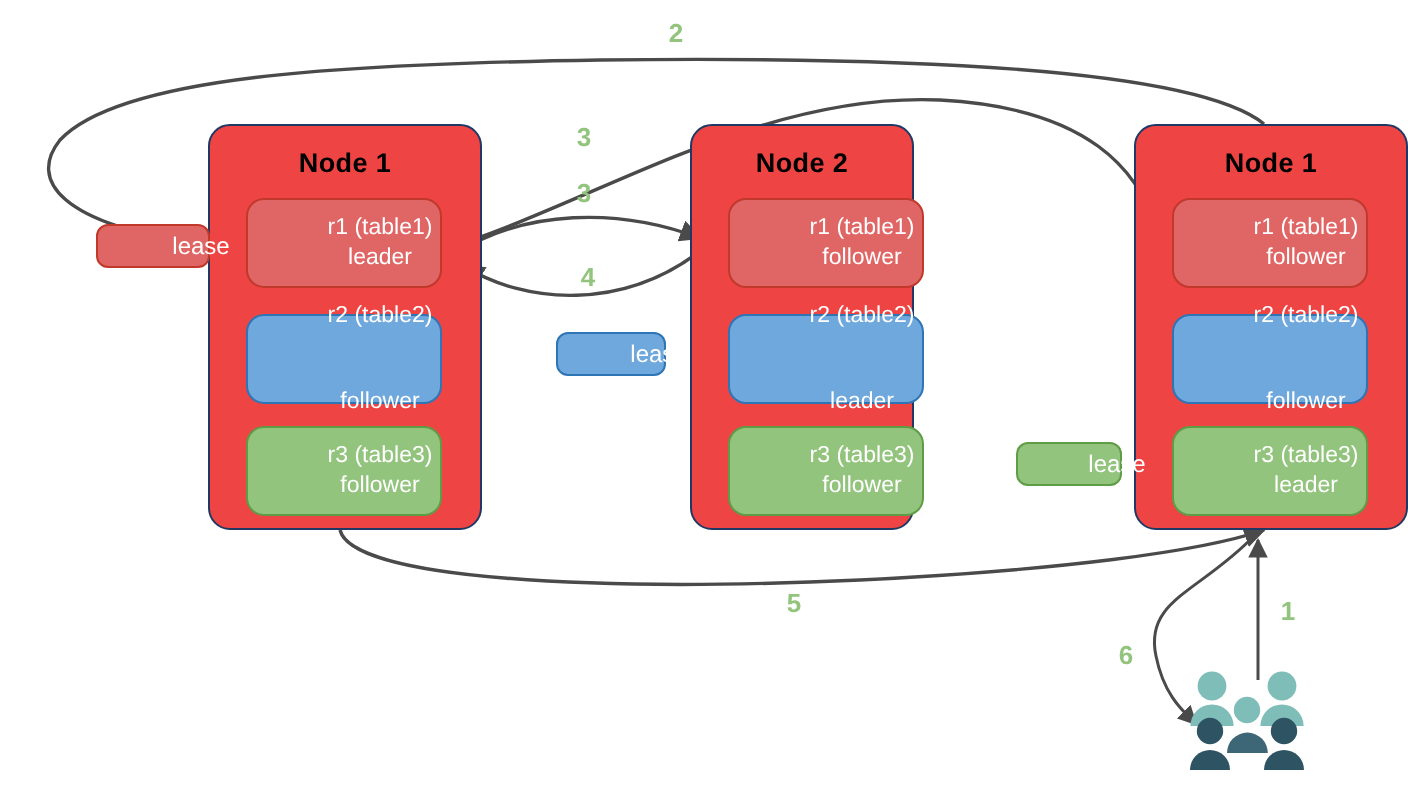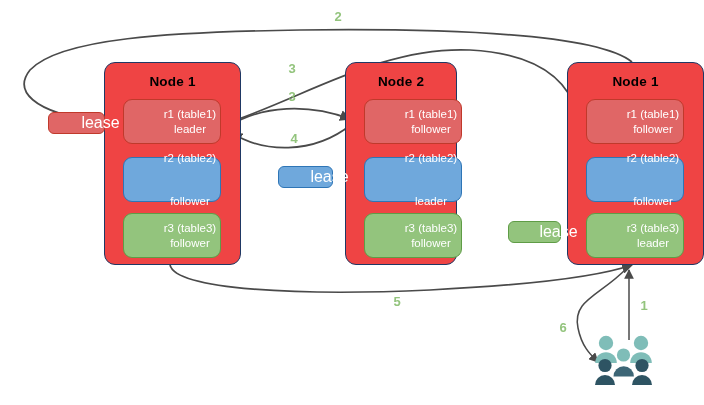--- a/index.html
+++ b/index.html
@@ -62,21 +62,21 @@
   .rep-green { background: #93c47d; border: 1.6px solid #5f9c46; }
 
   .lease {
     position: absolute;
     box-sizing: border-box;
     border-radius: 6px;
     display: flex;
     align-items: center;
     justify-content: center;
     color: #ffffff;
-    font-size: 16px;
+    font-size: 12px;
     padding-left: 48px;
   }
   .lease-red   { background: #e06666; border: 1.6px solid #c0392b; }
   .lease-blue  { background: #6fa8dc; border: 1.6px solid #2e75b6; }
   .lease-green { background: #93c47d; border: 1.6px solid #5f9c46; }
 
   .step-label {
     position: absolute;
     font-size: 13px;
     font-weight: bold;

